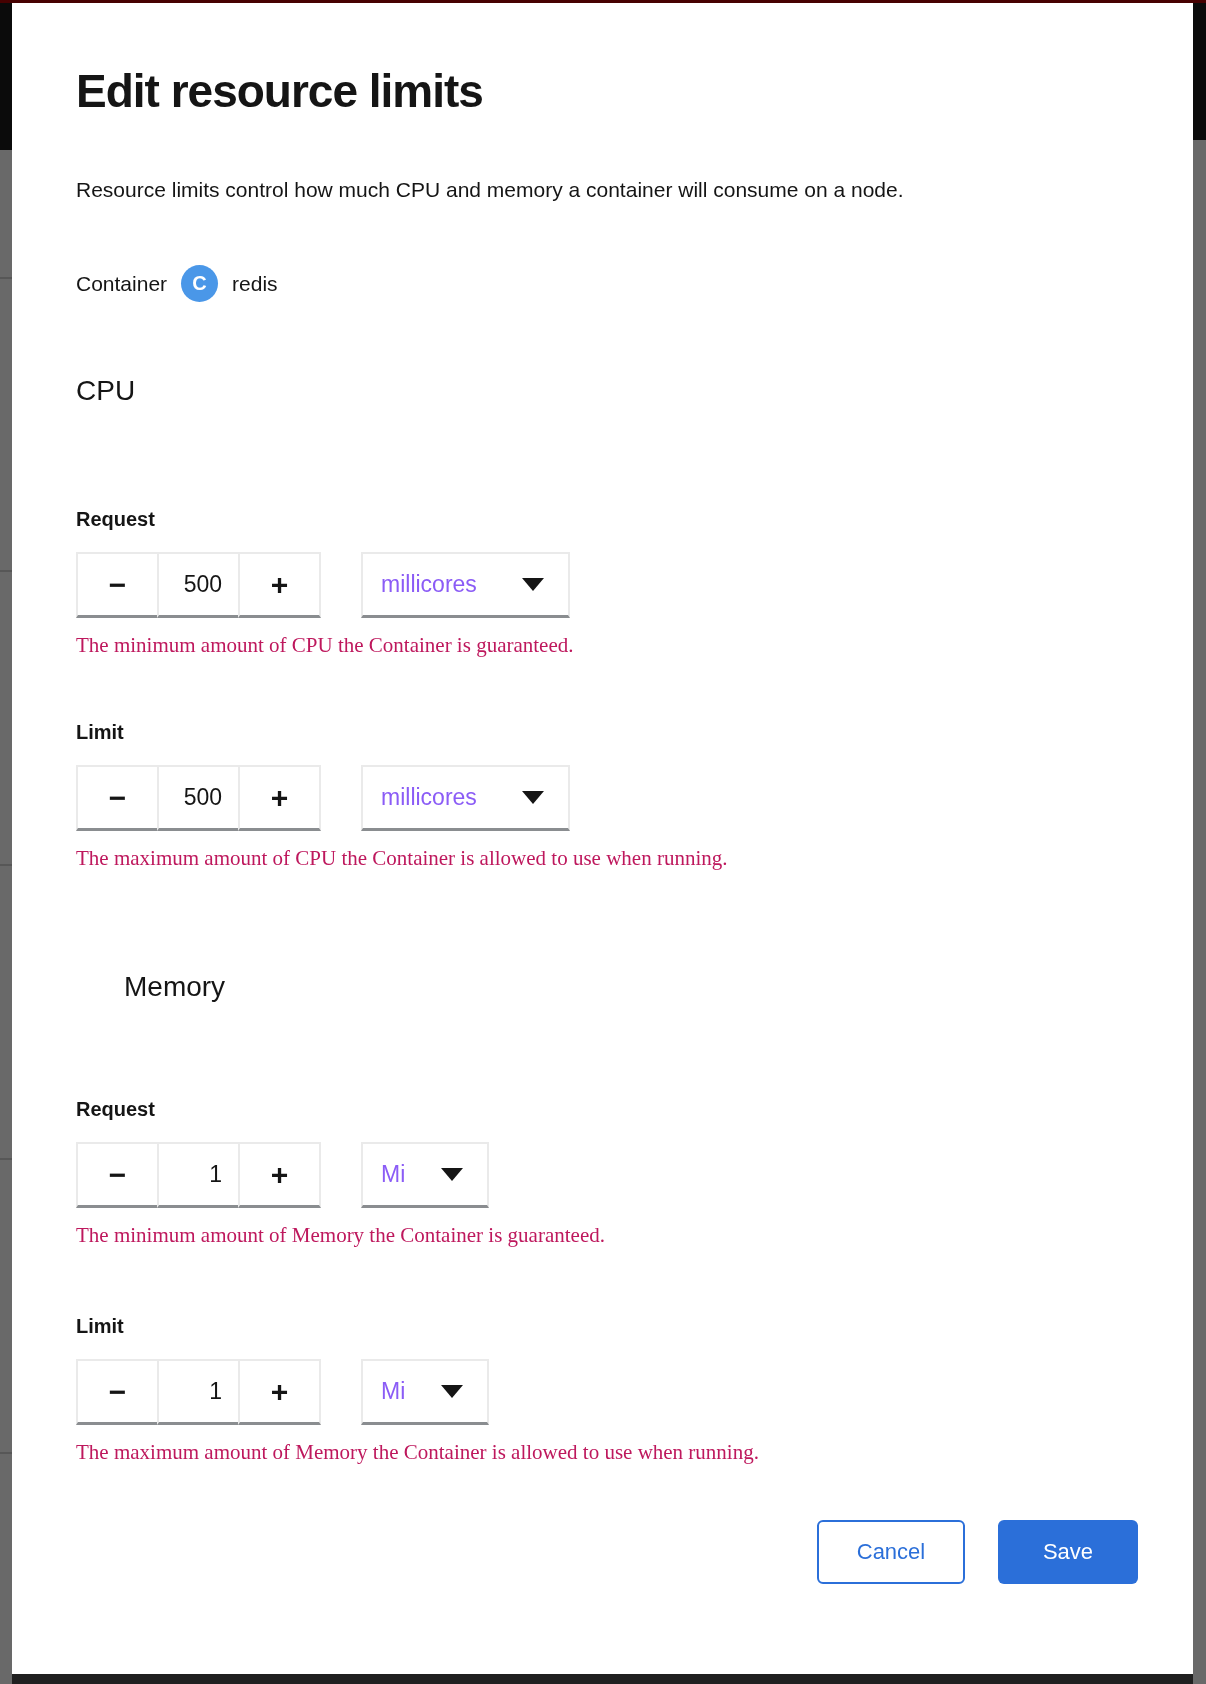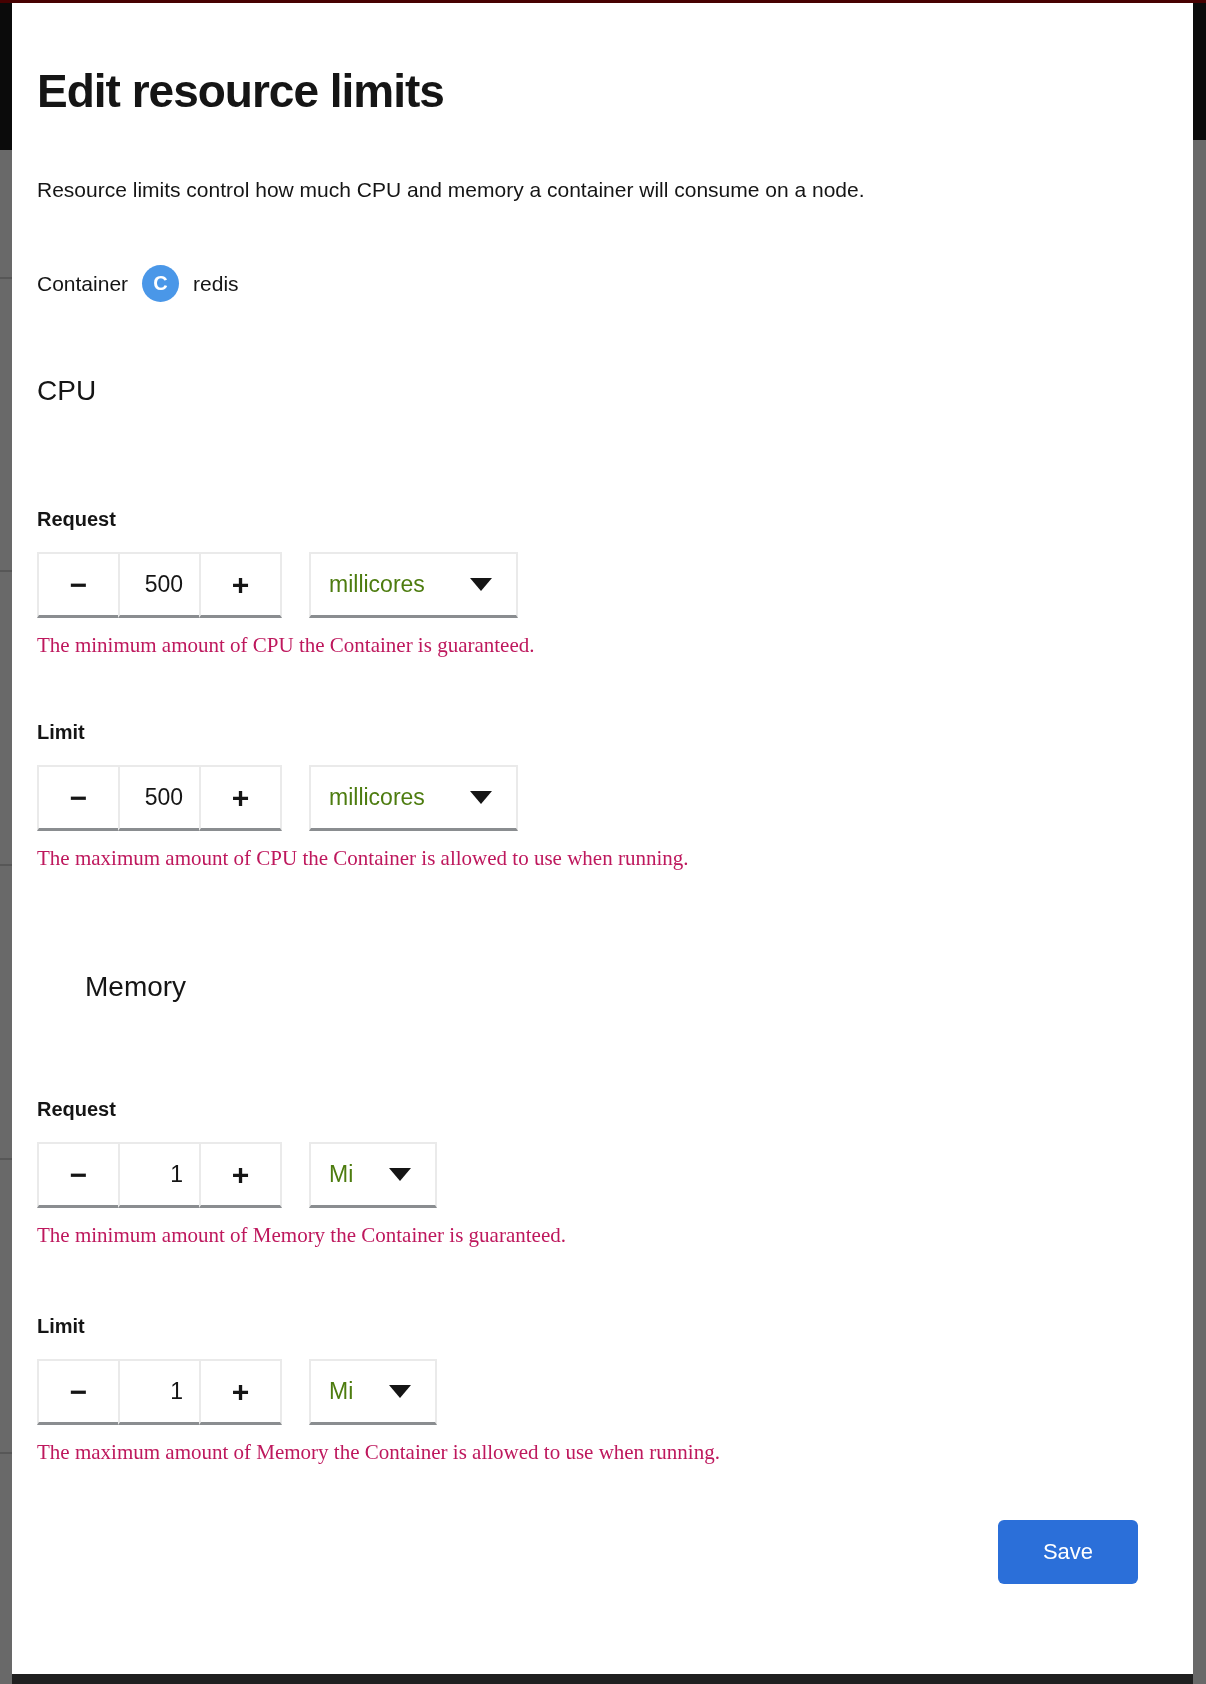--- a/index.html
+++ b/index.html
@@ -19,21 +19,21 @@
   .edge-right { position: absolute; right: 0; top: 0; bottom: 0; width: 13px; background: #696969; z-index: 20; }
   .edge-black-tl { position: absolute; top: 0; left: 0; width: 100%; height: 150px; background: #0b0b0b; }
   .edge-black-tr { position: absolute; top: 0; left: 0; width: 100%; height: 140px; background: #0b0b0b; }
   .edge-sep { position: absolute; left: 0; width: 100%; height: 2px; background: #575757; }
   .edge-bottom { position: absolute; left: 0; right: 0; bottom: 0; height: 10px; background: #202020; z-index: 15; }
 
   
   .modal {
     position: absolute; left: 12px; right: 13px; top: 3px; bottom: 10px;
     background: #ffffff; z-index: 10;
-    padding: 63px 55px 0 25px;
+    padding: 63px 55px 0 64px;
   }
 
   .modal-title {
     margin: 0; font-size: 46px; line-height: 50px;
     font-weight: 700; letter-spacing: -1px; color: #151515;
   }
 
   .modal-desc { margin: 60px 0 16px 0; font-size: 21px; line-height: 27px; }
 
   .container-row { margin-top: 62px; display: flex; align-items: center; font-size: 21px; }
@@ -66,25 +66,25 @@
     padding: 0; cursor: pointer; font-family: "Liberation Sans", sans-serif;
   }
   .step-value {
     width: 83px; height: 66px; margin-left: -2px; margin-right: -2px;
     border: 2px solid #eaeaea; border-bottom: 3px solid #8a8d90;
     text-align: right; padding: 0 16px 0 4px;
     font-size: 23px; color: #151515; background: #ffffff;
     font-family: "Liberation Sans", sans-serif; outline: none;
   }
   .unit-select {
-    height: 66px; margin-left: 27px;
+    height: 66px; margin-left: 40px;
     background: #ffffff;
     border: 2px solid #eaeaea; border-bottom: 3px solid #8a8d90;
     display: flex; align-items: center;
-    padding: 0 0 0 18px; font-size: 23px; color: #4d7c0f;
+    padding: 0 0 0 18px; font-size: 23px; color: #8b5cf6;
     cursor: pointer; font-family: "Liberation Sans", sans-serif;
   }
   .unit-select.wide   { width: 209px; }
   .unit-select.narrow { width: 128px; }
   .caret-down {
     width: 0; height: 0;
     border-left: 11px solid transparent; border-right: 11px solid transparent;
     border-top: 13px solid #151515;
     margin-left: auto; margin-right: 24px; flex: 0 0 auto;
   }
@@ -207,16 +207,17 @@
         </button>
     </div>
     <button class="unit-select narrow">
       <span>Mi</span>
       <span class="caret-down"></span>
     </button>
   </div>
   <div class="helper-text">The maximum amount of Memory the Container is allowed to use when running.</div>
 
   <div class="modal-footer">
+    <button class="btn btn-cancel">Cancel</button>
     <button class="btn btn-save">Save</button>
   </div>
 
 </div>
 
 </body></html>

